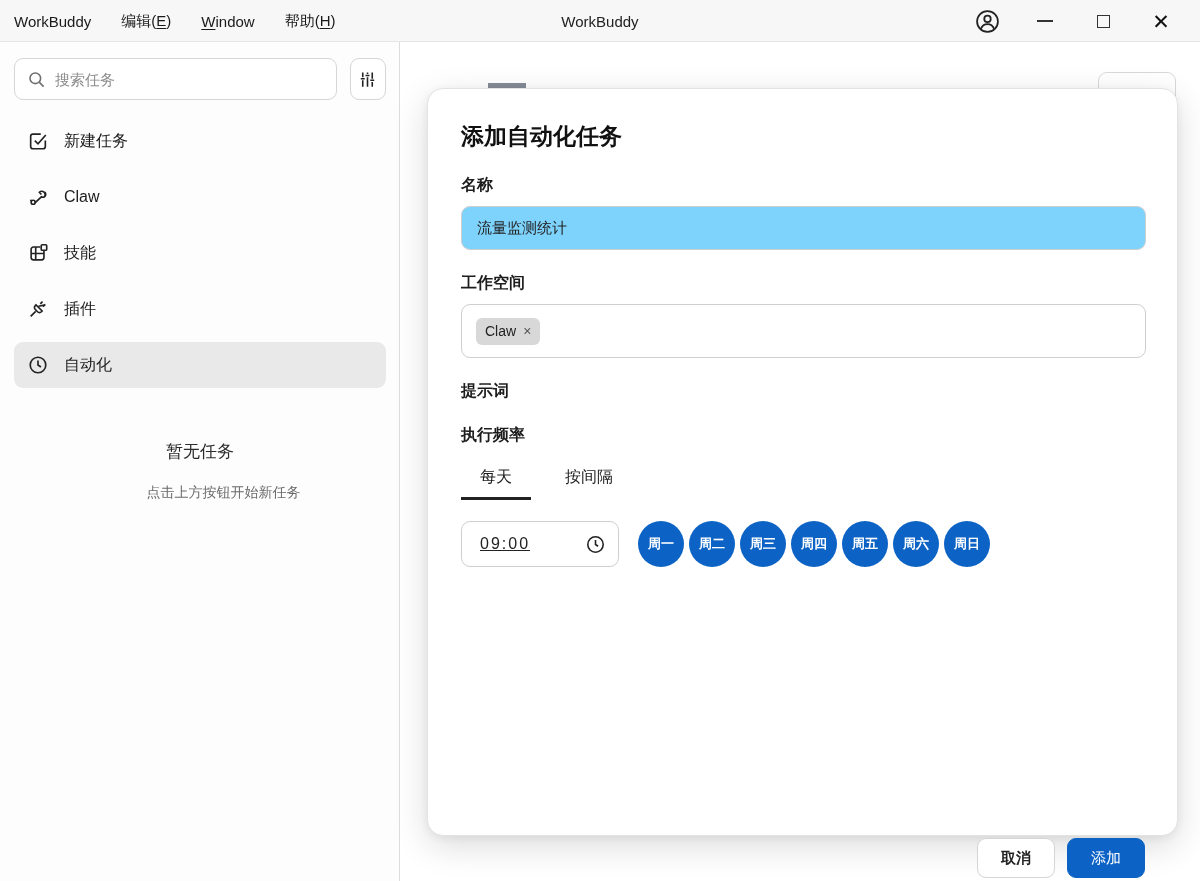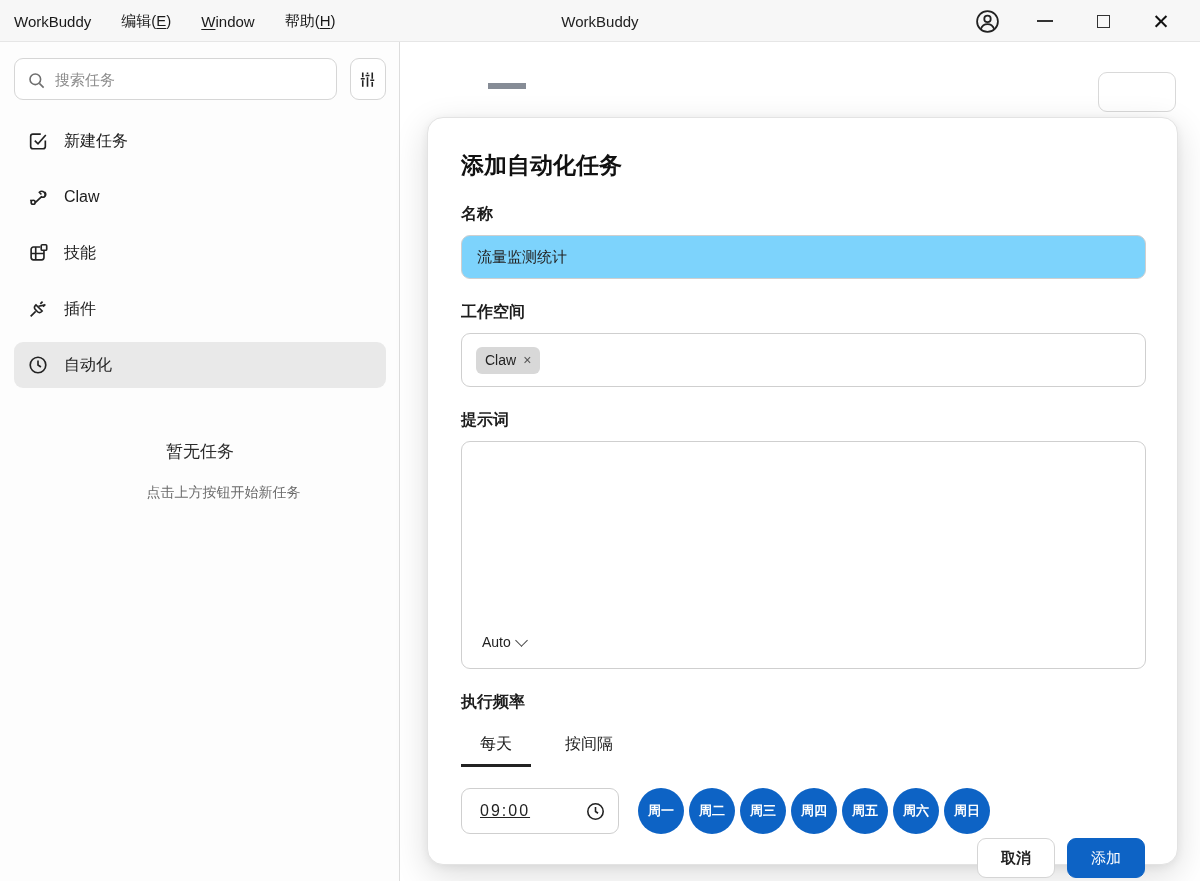--- a/index.html
+++ b/index.html
@@ -18,21 +18,21 @@
   .win-btn { width:58px; height:42px; display:flex; align-items:center; justify-content:center; color:#222; }
   .glyph-min { width:16px; height:0; border-top:2px solid #333; display:block; }
   .glyph-max { width:13px; height:13px; border:1.6px solid #333; display:block; }
   .glyph-close { font-size:21px; line-height:1; color:#111; font-weight:400; }
 
   
   .sidebar { position:absolute; left:0; top:42px; width:400px; height:839px;
     background:#fdfdfd; border-right:1px solid #ddd; }
   .search-row { position:absolute; left:14px; top:16px; width:372px; display:flex; gap:13px; }
   .search-box { width:354px; height:42px; border:1px solid #d6d6d6; border-radius:9px; background:#fff;
-    display:flex; align-items:flex-start; padding:12px 12px; gap:9px; }
+    display:flex; align-items:center; padding:0 12px; gap:9px; }
   .search-box input { border:none; outline:none; flex:1; font-size:15px; color:#333; background:transparent;
     font-family:inherit; }
   .search-box input::placeholder { color:#8d8d8d; }
   .filter-btn { width:40px; height:42px; border:1px solid #d6d6d6; border-radius:9px; background:#fff;
     display:flex; align-items:center; justify-content:center; cursor:pointer; }
   .nav { position:absolute; left:14px; top:76px; width:372px; display:flex; flex-direction:column; gap:10px; }
   .nav-item { height:46px; display:flex; align-items:center; gap:15px; padding:0 13px;
     border-radius:9px; cursor:pointer; }
   .nav-item.selected { background:#e9e9e9; }
   .nav-label { font-size:16px; font-weight:500; color:#1c1c1c; }
@@ -44,21 +44,21 @@
   
   .main-bg { position:absolute; left:401px; top:42px; width:799px; height:839px; background:#fff; }
   .bg-grip { position:absolute; left:488px; top:83px; width:38px; height:6px; background:#868c96; z-index:1; }
   .bg-partial-btn { position:absolute; left:1098px; top:72px; width:78px; height:40px;
     background:#fff; border:1px solid #d9d9d9; border-radius:9px; z-index:1; }
 
   
   .modal { position:absolute; left:427px; top:88px; width:751px; height:748px; background:#fff;
     border:1px solid #e3e3e3; border-radius:16px; z-index:10;
     box-shadow:0 10px 34px rgba(0,0,0,.14), 0 2px 8px rgba(0,0,0,.06);
-    padding:30px 33px 0 33px;margin-top:29px; }
+    padding:30px 33px 0 33px; }
   .modal-title { font-size:23px; font-weight:700; color:#111; margin-top:2px; }
   .field-label { font-size:16px; font-weight:600; color:#1c1c1c; margin-top:23px; margin-bottom:10px; }
   .text-input { width:685px; height:44px; border:1px solid #cfcfcf; border-radius:9px;
     font-size:15px; color:#222; padding:0 15px; outline:none; background:#7dd3fc; font-family:inherit; }
   .workspace-box { width:685px; height:54px; border:1px solid #cfcfcf; border-radius:9px;
     display:flex; align-items:center; padding:0 14px; background:#fff; }
   .tag { background:#d8d8d8; border-radius:6px; height:27px; display:flex; align-items:center;
     gap:7px; padding:0 9px; font-size:14px; color:#222; }
   .tag-x { color:#555; font-size:14px; cursor:pointer; line-height:1; }
   .prompt-box { position:relative; width:685px; height:228px; border:1px solid #cfcfcf; border-radius:9px; background:#fff; }
@@ -217,27 +217,20 @@
 
   <div class="field-label">工作空间</div>
   <div class="workspace-box">
     <span class="tag">
       <span>Claw</span>
       <span class="tag-x">×</span>
     </span>
   </div>
 
   <div class="field-label">提示词</div>
-  <div class="prompt-box">
-    <textarea style=""></textarea>
-    <div class="model-select">
-      <span>Auto</span>
-      <span class="chevron"></span>
-    </div>
-  </div>
 
   <div class="field-label" style="margin-bottom:0;">执行频率</div>
   <div class="tabs">
     <div class="tab active">每天</div>
     <div class="tab">按间隔</div>
   </div>
 
   <div class="schedule-row">
     <div class="time-input">
       <input type="text" value="09:00" style="">

